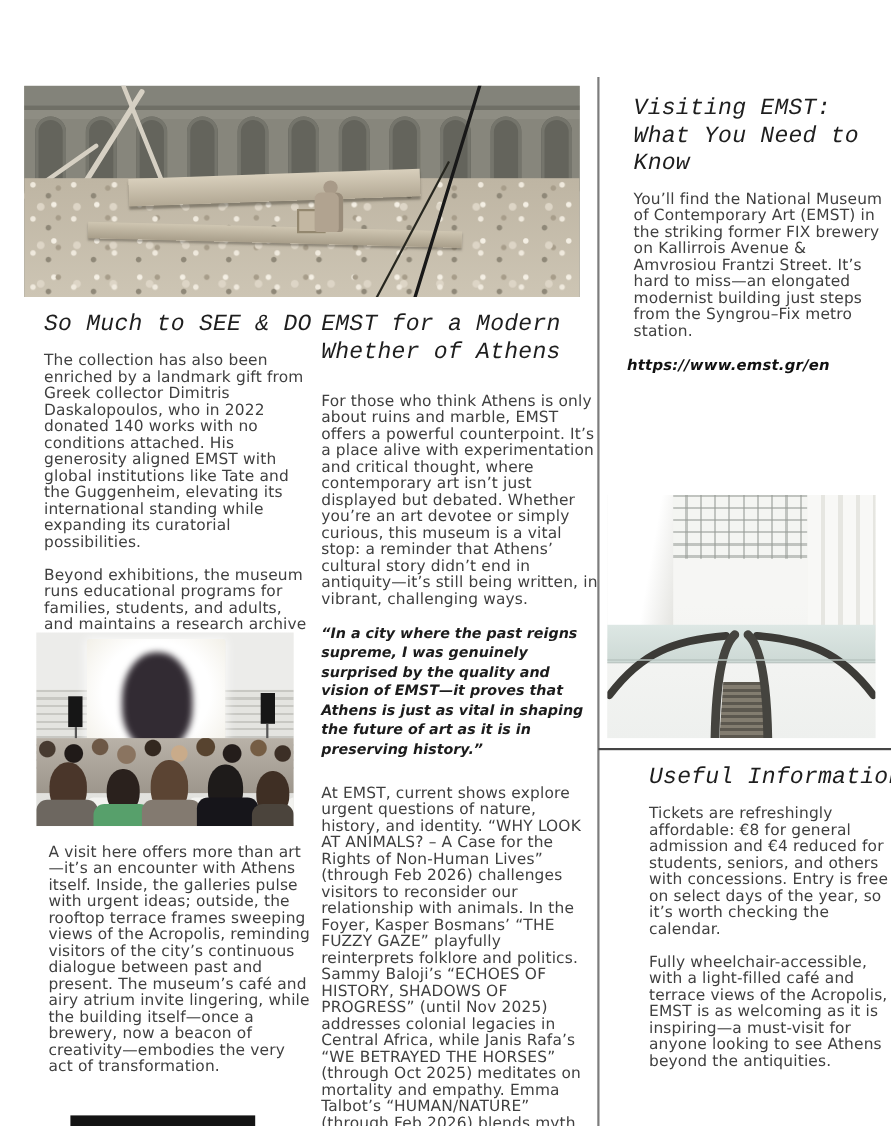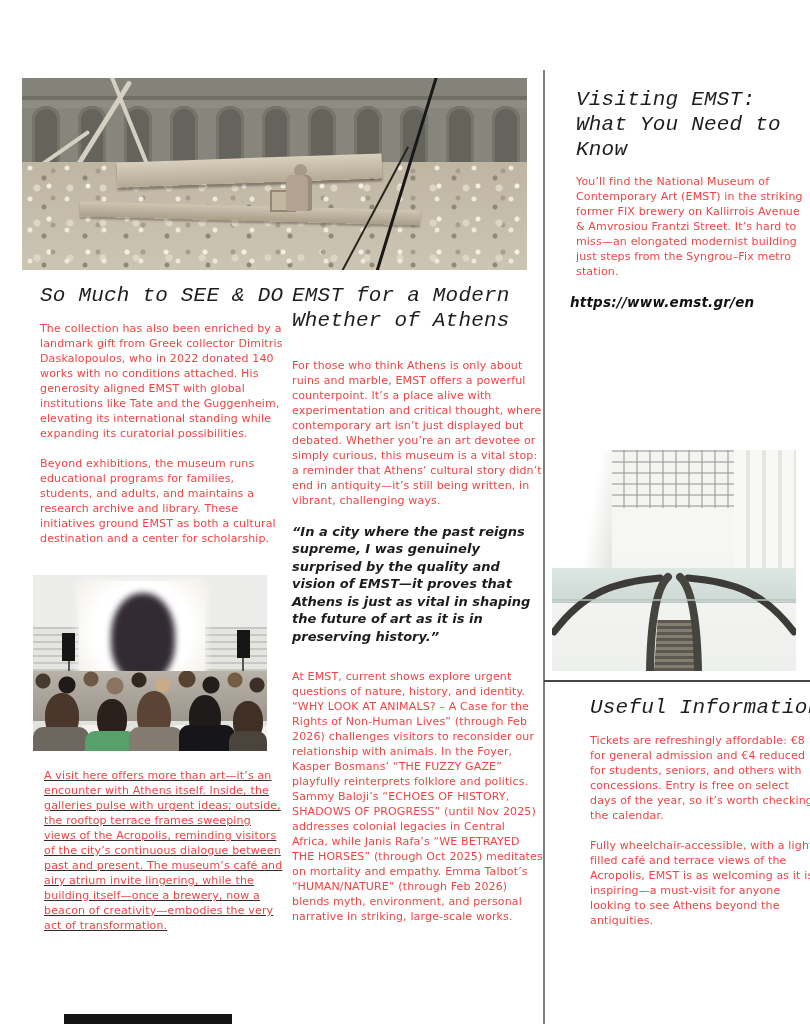--- a/index.html
+++ b/index.html
@@ -11,21 +11,21 @@
             border-bottom:2px solid #454545;box-sizing:border-box;}
   .masthead-title{position:absolute;left:56px;top:25px;font-family:"DejaVu Serif",serif;
                   font-style:italic;font-size:15px;color:#3a3a3a;letter-spacing:.2px;}
 
   
   .v-divider{position:absolute;left:543px;top:70px;width:2px;height:954px;background:#7d7d7d;}
 
   
   h2{font-family:Liberation Mono, monospace;font-style:italic;font-weight:normal;color:#1e1e1e;
      font-size:21px;line-height:1.18;margin:0 0 12px 0;letter-spacing:.2px;}
-  p{font-size:11px;line-height:15px;margin:0 0 15px 0;letter-spacing:.15px;color:#ef4444;}
+  p{font-size:14px;line-height:15px;margin:0 0 15px 0;letter-spacing:.15px;color:#404040;}
   .quote{font-weight:bold;font-style:italic;font-size:13px;line-height:17.5px;color:#1c1c1c;
          margin:10px 0 24px 0;}
   .link{font-weight:bold;font-style:italic;font-size:13.5px;color:#111;letter-spacing:.2px;}
 
   .col-left{position:absolute;left:40px;top:284px;width:247px;}
   .col-mid{position:absolute;left:292px;top:284px;width:252px;}
   .col-right{position:absolute;left:576px;top:88px;width:230px;}
   .useful-block{position:absolute;left:544px;top:680px;width:313px;border-top:2px solid #454545;
                 box-sizing:border-box;padding:14px 10px 0 46px;}
   .mid-h{margin-bottom:24px;}
@@ -196,21 +196,21 @@
     <div class="head h2c"></div>
     <div class="shoulder sh2"></div>
     <div class="head h3"></div>
     <div class="shoulder sh3"></div>
     <div class="head h4"></div>
     <div class="shoulder sh4"></div>
     <div class="head h5"></div>
     <div class="shoulder sh5"></div>
   </div>
 
-  <div class="col-left" style="top:768px;left:44px;width:240px;text-decoration:underline;">
+  <div class="col-left" style="top:768px;left:44px;width:240px;">
     <p>A visit here offers more than art—it’s an encounter with Athens itself. Inside, the galleries pulse with urgent ideas; outside, the rooftop terrace frames sweeping views of the Acropolis, reminding visitors of the city’s continuous dialogue between past and present. The museum’s café and airy atrium invite lingering, while the building itself—once a brewery, now a beacon of creativity—embodies the very act of transformation.</p>
   </div>
 
   <div class="col-mid">
     <h2 class="mid-h">EMST for a Modern Whether of Athens</h2>
     <p>For those who think Athens is only about ruins and marble, EMST offers a powerful counterpoint. It’s a place alive with experimentation and critical thought, where contemporary art isn’t just displayed but debated. Whether you’re an art devotee or simply curious, this museum is a vital stop: a reminder that Athens’ cultural story didn’t end in antiquity—it’s still being written, in vibrant, challenging ways.</p>
     <div class="quote">“In a city where the past reigns supreme, I was genuinely surprised by the quality and vision of EMST—it proves that Athens is just as vital in shaping the future of art as it is in preserving history.”</div>
     <p style="margin-top:14px;">At EMST, current shows explore urgent questions of nature, history, and identity. “WHY LOOK AT ANIMALS? – A Case for the Rights of Non-Human Lives” (through Feb 2026) challenges visitors to reconsider our relationship with animals. In the Foyer, Kasper Bosmans’ “THE FUZZY GAZE” playfully reinterprets folklore and politics. Sammy Baloji’s “ECHOES OF HISTORY, SHADOWS OF PROGRESS” (until Nov 2025) addresses colonial legacies in Central Africa, while Janis Rafa’s “WE BETRAYED THE HORSES” (through Oct 2025) meditates on mortality and empathy. Emma Talbot’s “HUMAN/NATURE” (through Feb 2026) blends myth, environment, and personal narrative in striking, large-scale works.</p>
   </div>
 

